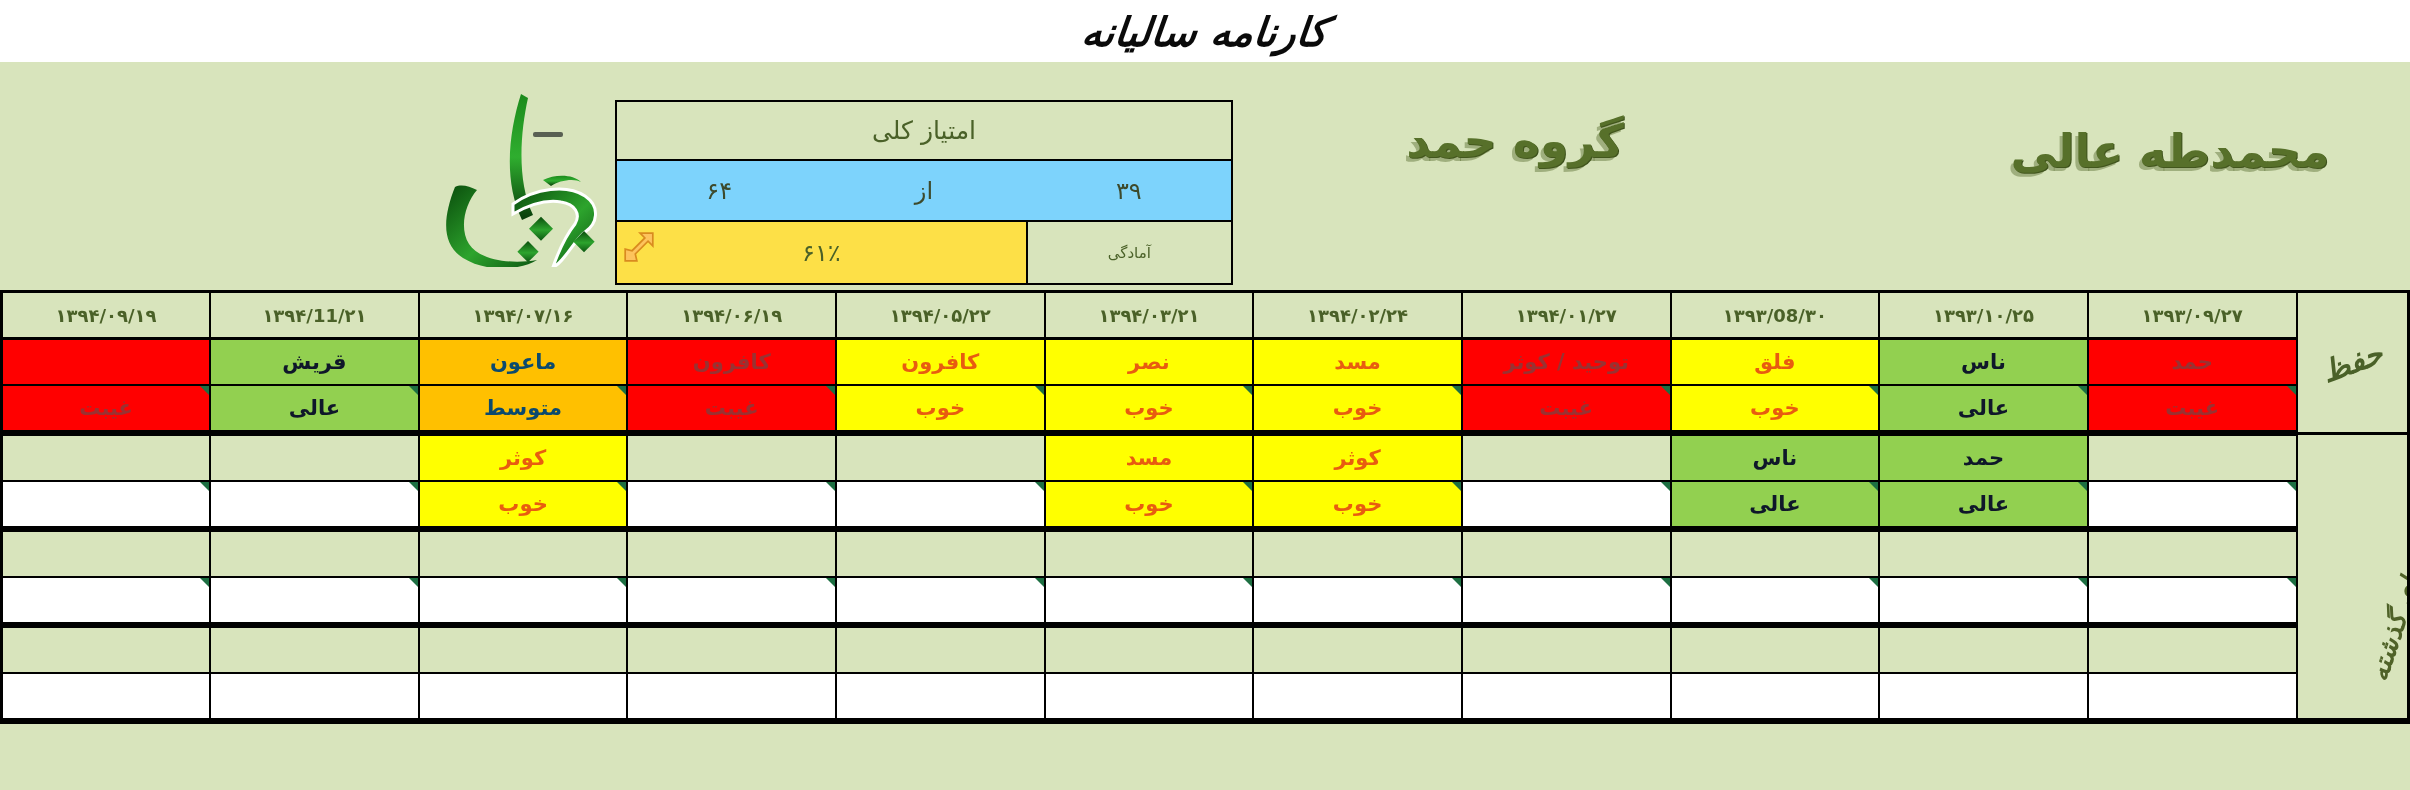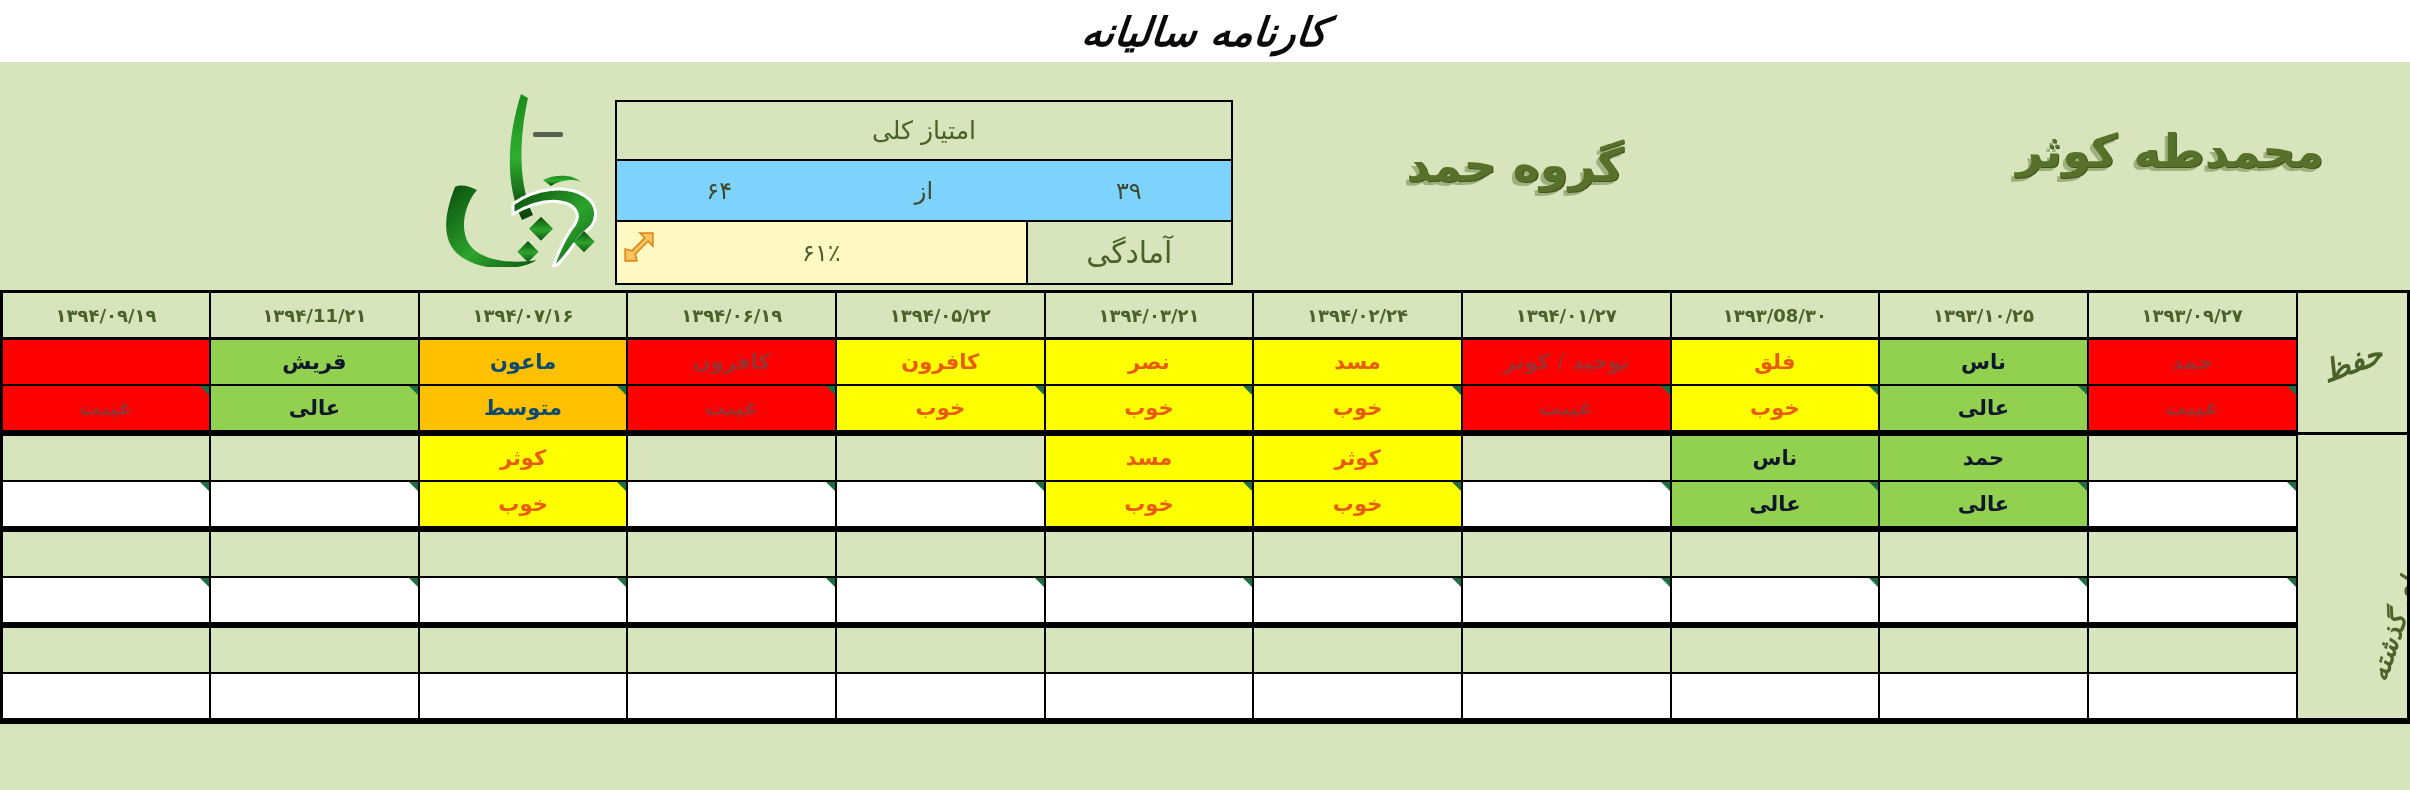--- a/index.html
+++ b/index.html
@@ -15,31 +15,31 @@
 
   
   .header-band{position:relative;height:228px;background:#d8e4bc;}
   .logo{position:absolute;left:425px;top:30px;width:195px;height:175px;}
   .logo-sig{position:absolute;left:533px;top:70px;width:30px;height:5px;background:#2f3430;opacity:.75;border-radius:2px;}
 
   .score-box{position:absolute;left:615px;top:38px;width:618px;border:2px solid #000;border-collapse:collapse;table-layout:fixed;}
   .score-box td{border:0;padding:6px;text-align:center;vertical-align:middle;}
   .sb-title{background:#d8e4bc;color:#4a6128;font-size:25px;height:45px;border-bottom:2px solid #000 !important;}
   .sb-mid td{background:#7dd3fc;color:#3d4a2c;font-size:24px;height:47px;border-bottom:2px solid #000 !important;}
-  .sb-ready{position:relative;background:#fef9c3;color:#4a6128;font-size:24px;height:49px;}
+  .sb-ready{position:relative;background:#fde047;color:#4a6128;font-size:24px;height:49px;}
   .sb-ready .pct{display:inline-block;}
   .sb-ready svg{position:absolute;left:5px;top:8px;}
-  .sb-label{background:#d8e4bc;color:#4a6128;font-size:30px;border-left:2px solid #000 !important;}
+  .sb-label{background:#d8e4bc;color:#4a6128;font-size:15px;border-left:2px solid #000 !important;}
 
   .big-name{
     position:absolute;font-weight:bold;font-size:46px;color:#57702a;text-align:center;
     text-shadow:-3px 4px 0 rgba(74,95,32,0.40), 1px 1px 0 #3d511c;
     white-space:nowrap;direction:rtl;
   }
-  .group-name{left:1385px;top:76px;width:260px;}
+  .group-name{left:1385px;top:52px;width:260px;}
   .student-name{left:1945px;top:62px;width:450px;}
 
   
   .main-table{width:2410px;border-collapse:collapse;table-layout:fixed;border:3px solid #000;background:#d8e4bc;}
   .main-table td{
     border:2px solid #000;height:44px;padding:0 4px;text-align:center;vertical-align:middle;
     position:relative;font-weight:bold;font-size:21px;overflow:hidden;
   }
   .main-table col{width:auto;}
   .main-table col.side-col{width:112px;}
@@ -122,21 +122,21 @@
             <path d="M29,3 L29,15 L24.5,10.5 L12.5,22.5 L14,29 L3,29 L3,18 L9.5,19.5 L21.5,7.5 L17,3 Z" fill="#fdc35c" stroke="#d98b1f" stroke-width="1.6"></path>
           </svg>
           <span class="pct">۶۱٪</span>
         </td>
         <td class="sb-label">آمادگی</td>
       </tr>
     </tbody>
       </table>
 
     <div class="big-name group-name">گروه حمد</div>
-    <div class="big-name student-name">محمدطه کوثر</div>
+    <div class="big-name student-name">محمدطه عالی</div>
   </section>
 
   <table class="main-table">
     <colgroup>
       <col>
         <col>
         <col>
         <col>
         <col>
         <col>

